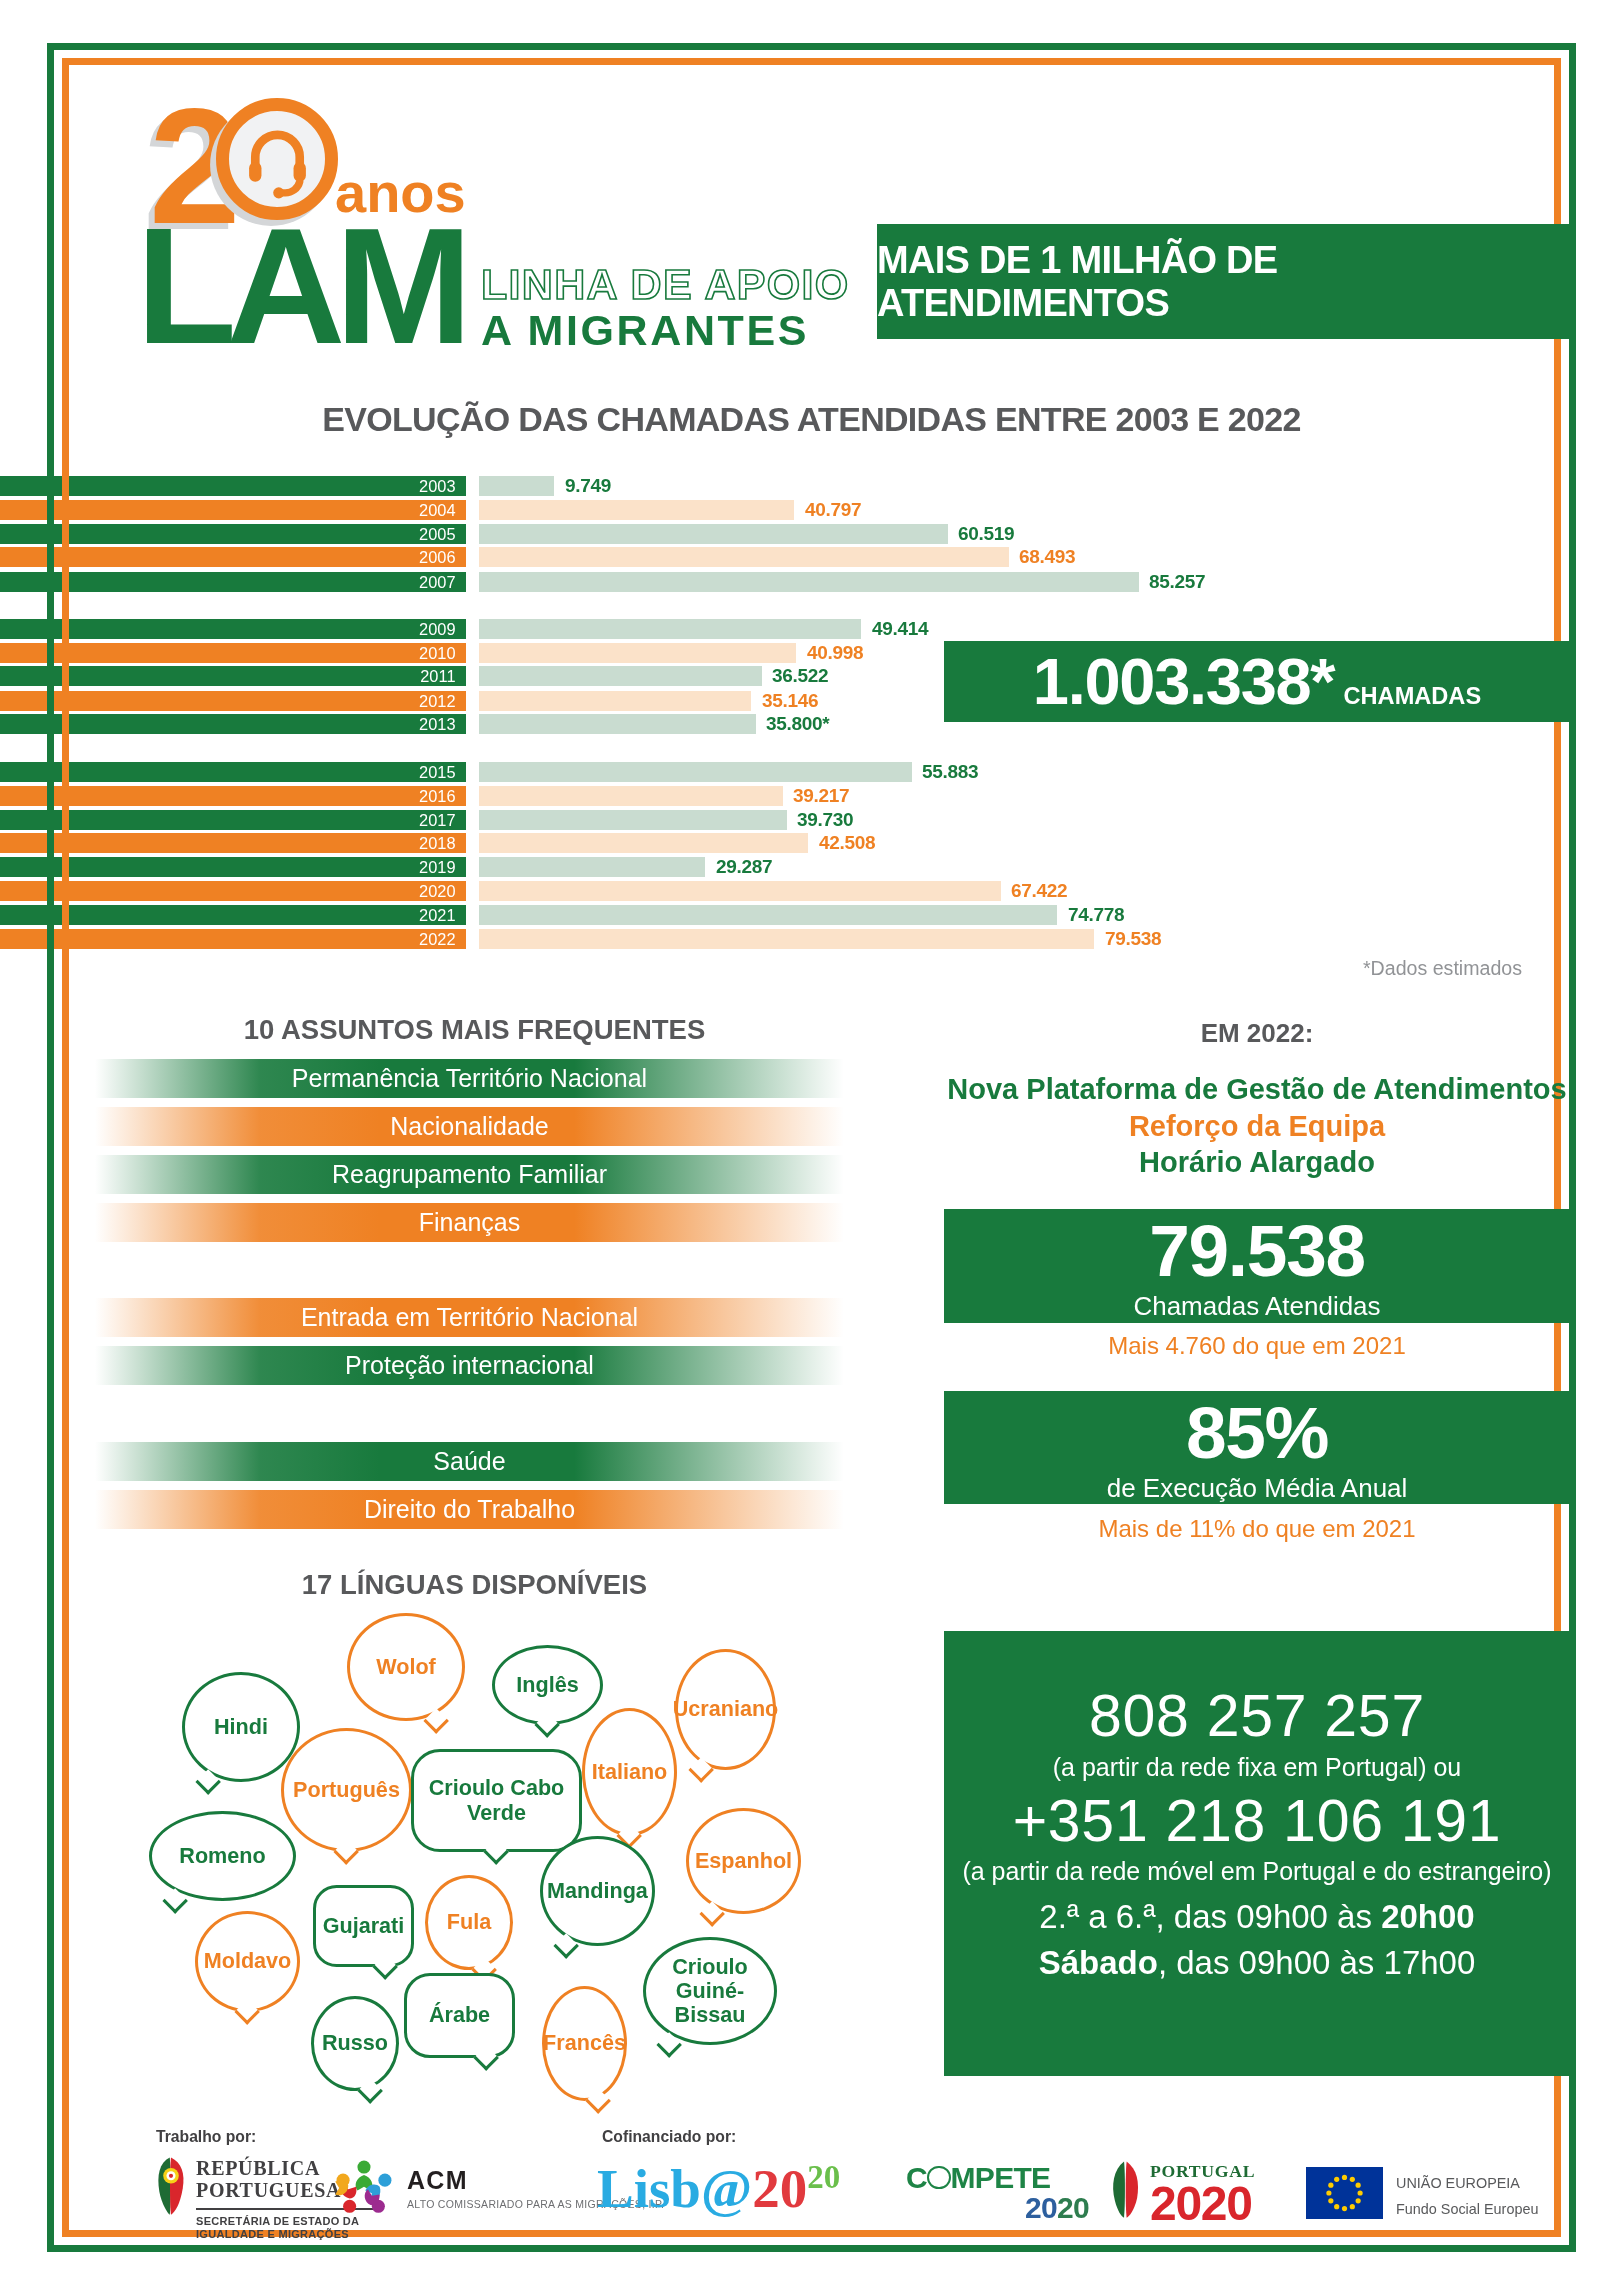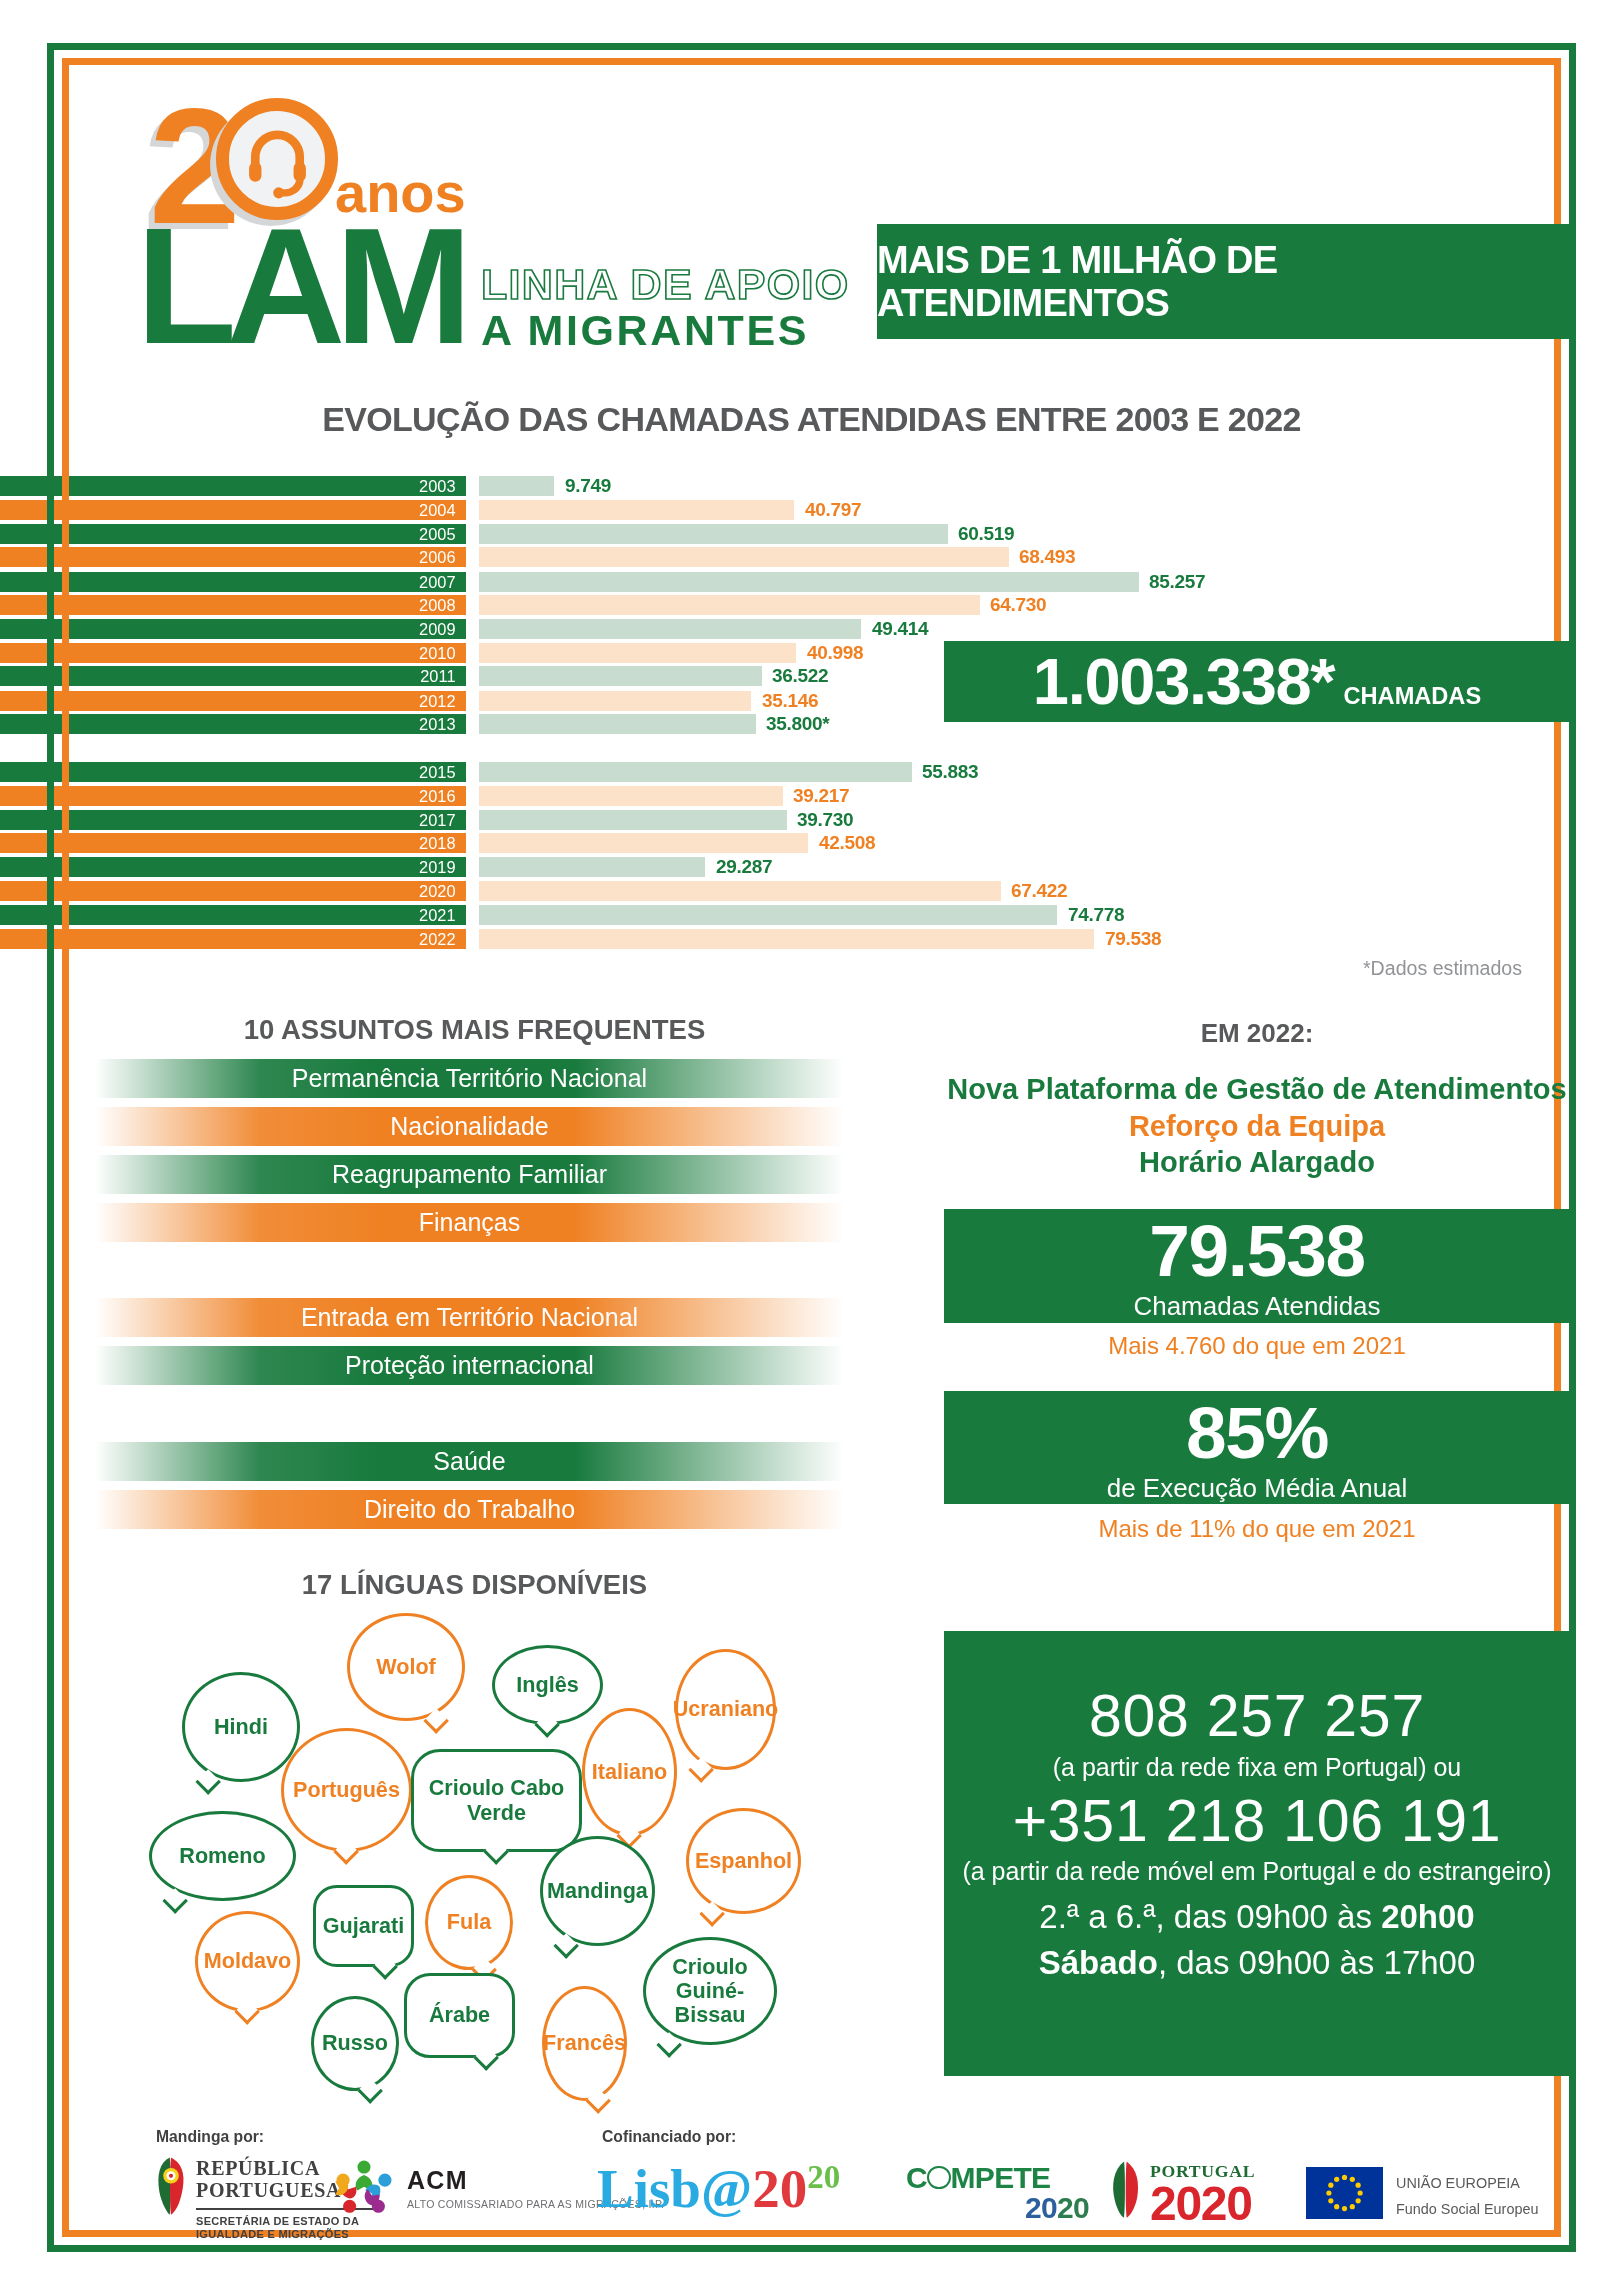--- a/index.html
+++ b/index.html
@@ -162,25 +162,20 @@
       <div class="crow" style="top: 71px;">
         <div class="cyear bg-o">2006</div>
         <div class="cbar bg-lo" style="width: 530px;"></div>
         <div class="cval tx-o" style="left: 1019px;">68.493</div>
       </div>
       <div class="crow" style="top: 96px;">
         <div class="cyear bg-g">2007</div>
         <div class="cbar bg-lg" style="width: 660px;"></div>
         <div class="cval tx-g" style="left: 1149px;">85.257</div>
       </div>
-      <div class="crow" style="top: 119px;">
-        <div class="cyear bg-o">2008</div>
-        <div class="cbar bg-lo" style="width: 501px;"></div>
-        <div class="cval tx-o" style="left: 990px;">64.730</div>
-      </div>
       <div class="crow" style="top: 143px;">
         <div class="cyear bg-g">2009</div>
         <div class="cbar bg-lg" style="width: 382px;"></div>
         <div class="cval tx-g" style="left: 872px;">49.414</div>
       </div>
       <div class="crow" style="top: 167px;">
         <div class="cyear bg-o">2010</div>
         <div class="cbar bg-lo" style="width: 317px;"></div>
         <div class="cval tx-o" style="left: 807px;">40.998</div>
       </div>
@@ -356,21 +351,21 @@
     <div class="ph ph-num" style="top:156px;">+351 218 106 191</div>
     <div class="ph ph-note" style="top:226px;">(a partir da rede móvel em Portugal e do estrangeiro)</div>
     <div class="ph ph-hours" style="top:267px;">
       <span>2.ª a 6.ª, das 09h00 às </span><b>20h00</b>
     </div>
     <div class="ph ph-hours" style="top:313px;">
       <b>Sábado</b><span>, das 09h00 às 17h00</span>
     </div>
   </div>
 
-  <div class="flabel" style="left:156px; top:2128px;">Mandinga por:</div>
+  <div class="flabel" style="left:156px; top:2128px;">Trabalho por:</div>
   <div class="flabel" style="left:602px; top:2128px;">Cofinanciado por:</div>
 
   <div class="footer-item" style="left:154px; top:2155px;">
     <svg width="34" height="65" viewBox="0 0 26 50">
       <path d="M12 2 C4 6 2 16 4 28 C6 38 10 44 12 46 C13 40 13 10 12 2 Z" fill="#1e6b34"></path>
       <path d="M13 2 C21 6 24 14 22 26 C20 38 16 44 13 46 C12 40 12 10 13 2 Z" fill="#d9262c"></path>
       <circle cx="13" cy="16" r="6" fill="#f7d117"></circle>
       <circle cx="13" cy="16" r="3.5" fill="#fff"></circle>
       <circle cx="13" cy="16" r="1.6" fill="#d9262c"></circle>
     </svg>

